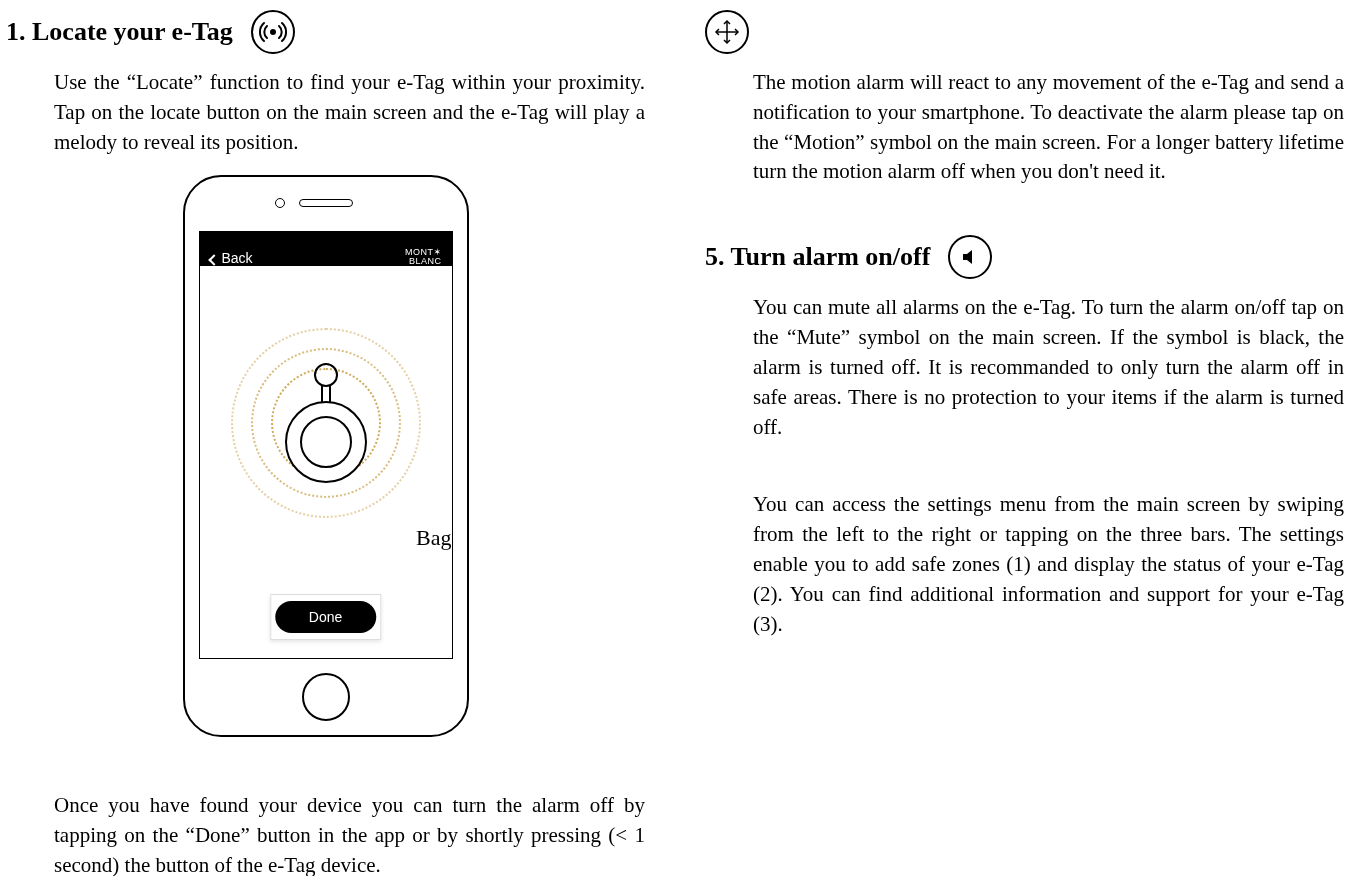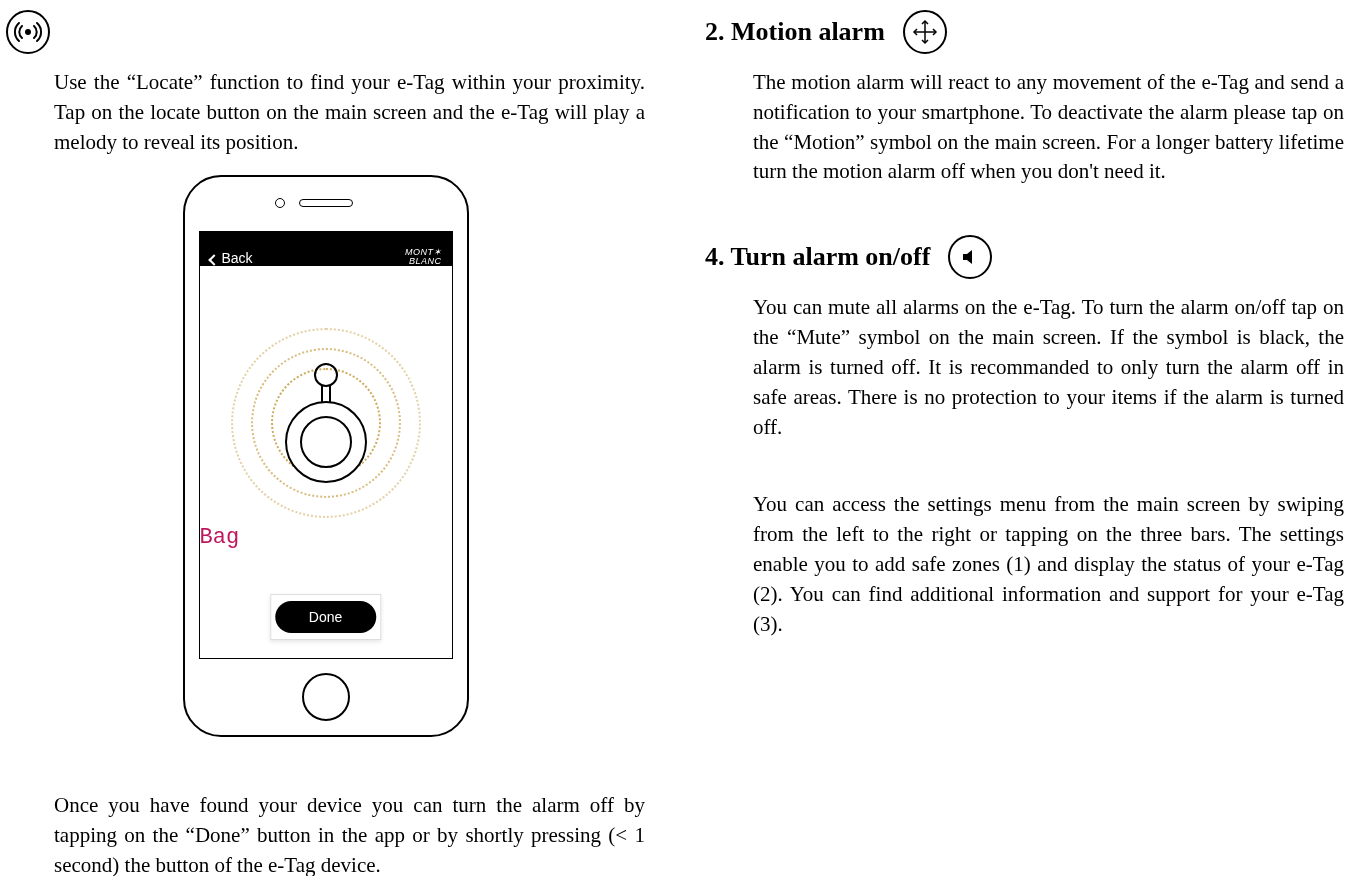--- a/index.html
+++ b/index.html
@@ -95,21 +95,20 @@
     border-bottom: 2px solid #fff;
     transform: rotate(45deg);
     margin-right: 4px;
     vertical-align: middle;
   }
   .phone .brand {
     font-size: 9px;
     letter-spacing: 0.5px;
     line-height: 1;
     text-align: right;
-    font-style: italic;
   }
   .phone .brand .star { font-size: 9px; }
   .phone .content {
     position: relative;
     height: calc(100% - 34px);
   }
   
   .ring {
     position: absolute;
     left: 50%; top: 40%;
@@ -145,24 +144,24 @@
     display: flex; align-items: center; justify-content: center;
     margin-top: -2px;
   }
   .etag .disc .inner {
     width: 52px; height: 52px;
     border: 2px solid #000; border-radius: 50%;
   }
   .phone .label {
     position: absolute;
     left: 0; right: 0; top: 66%;
-    text-align: left;
-    font-family: Liberation Mono, monospace;
+    text-align: right;
+    font-family: Liberation Serif, serif;
     font-size: 22px;
-    color: #be185d;
+    color: #000000;
     font-weight: 300;
   }
   .phone .done-frame {
     position: absolute;
     left: 50%; bottom: 18px; transform: translateX(-50%);
     padding: 6px 4px;
     border: 1px solid #ddd;
     box-shadow: 0 2px 4px rgba(0,0,0,0.1);
     background: #fff;
   }
@@ -188,20 +187,21 @@
 </style>
 </head>
 <body>
 
 <div class="page">
 
   <div class="col">
 
     <div class="section">
       <div class="heading-row">
+        <h2>1. Locate your e-Tag</h2>
         <span class="hicon">
           <svg width="30" height="30" viewBox="0 0 30 30">
             <circle cx="15" cy="15" r="3" fill="#000"></circle>
             <path d="M9 9 A8 8 0 0 0 9 21" fill="none" stroke="#000" stroke-width="2" stroke-linecap="round"></path>
             <path d="M21 9 A8 8 0 0 1 21 21" fill="none" stroke="#000" stroke-width="2" stroke-linecap="round"></path>
             <path d="M6 6 A12 12 0 0 0 6 24" fill="none" stroke="#000" stroke-width="2" stroke-linecap="round"></path>
             <path d="M24 6 A12 12 0 0 1 24 24" fill="none" stroke="#000" stroke-width="2" stroke-linecap="round"></path>
           </svg>
         </span>
       </div>
@@ -245,38 +245,37 @@
       <div class="spacer"></div>
       <p class="body">Once you have found your device you can turn the alarm off by tapping on the “Done” button in the app or by shortly pressing (&lt; 1 second) the button of the e-Tag device.</p>
     </div>
 
   </div>
 
   <div class="col right">
 
     <div class="section">
       <div class="heading-row">
-        <h2>2. Motion alarm</h2>
         <span class="hicon">
           <svg width="28" height="28" viewBox="0 0 28 28">
             <polyline points="14,3 14,25" stroke="#000" stroke-width="1.5"></polyline>
             <polyline points="3,14 25,14" stroke="#000" stroke-width="1.5"></polyline>
             <polyline points="11,6 14,3 17,6" fill="none" stroke="#000" stroke-width="1.5"></polyline>
             <polyline points="11,22 14,25 17,22" fill="none" stroke="#000" stroke-width="1.5"></polyline>
             <polyline points="6,11 3,14 6,17" fill="none" stroke="#000" stroke-width="1.5"></polyline>
             <polyline points="22,11 25,14 22,17" fill="none" stroke="#000" stroke-width="1.5"></polyline>
           </svg>
         </span>
       </div>
       <p class="body">The motion alarm will react to any movement of the e-Tag and send a notification to your smartphone. To deactivate the alarm please tap on the “Motion” symbol on the main screen. For a longer battery lifetime turn the motion alarm off when you don't need it.</p>
     </div>
 
     <div class="section">
       <div class="heading-row">
-        <h2>4. Turn alarm on/off</h2>
+        <h2>5. Turn alarm on/off</h2>
         <span class="hicon">
           <svg width="22" height="22" viewBox="0 0 22 22">
             <path d="M4 8 L8 8 L13 4 L13 18 L8 14 L4 14 Z" fill="#000"></path>
           </svg>
         </span>
       </div>
       <p class="body">You can mute all alarms on the e-Tag. To turn the alarm on/off tap on the “Mute” symbol on the main screen. If the symbol is black, the alarm is turned off. It is recommanded to only turn the alarm off in safe areas. There is no protection to your items if the alarm is turned off.</p>
     </div>
 
     <div class="section">

